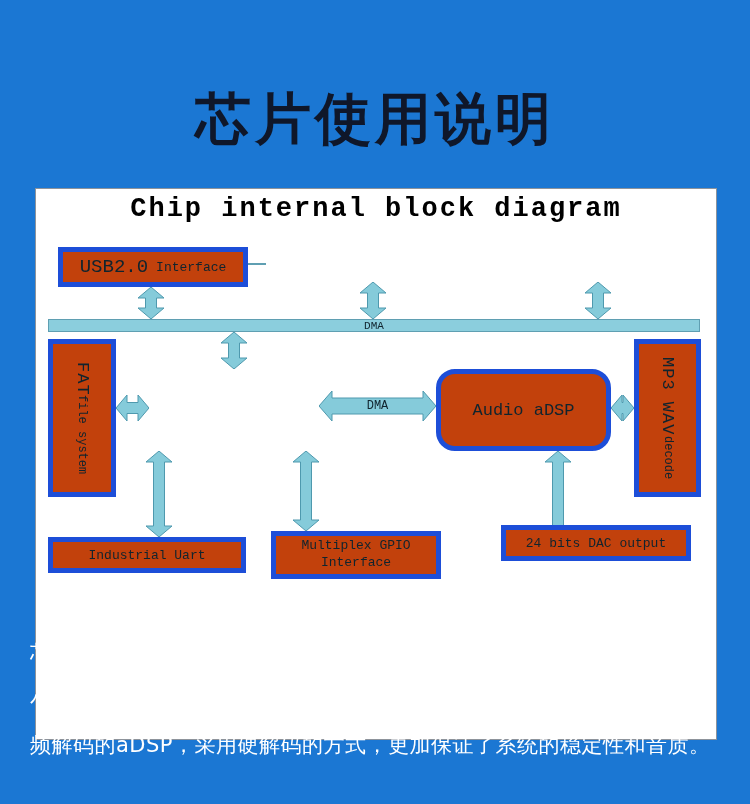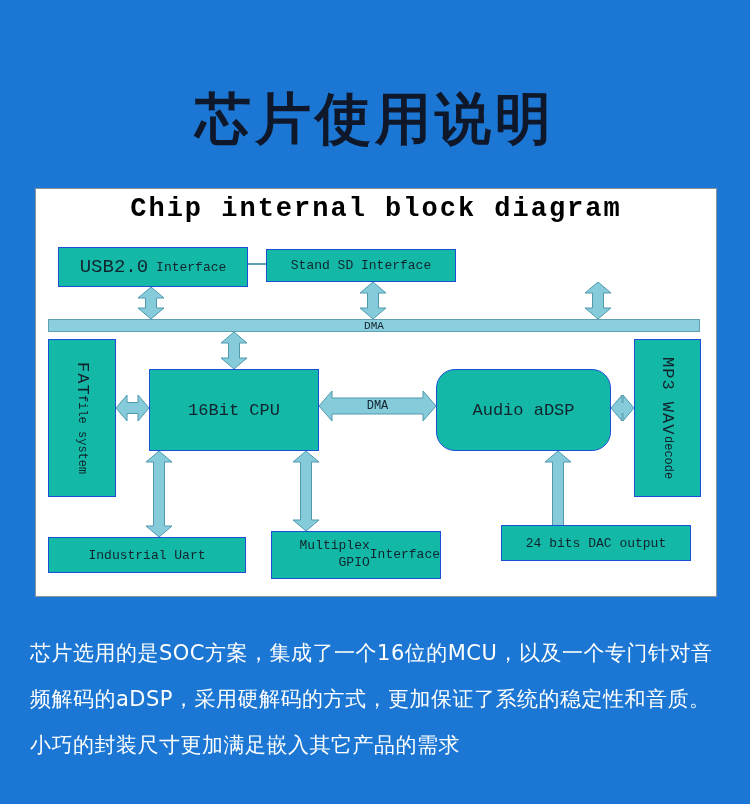--- a/index.html
+++ b/index.html
@@ -1,32 +1,32 @@
 <!DOCTYPE html>
 <html><head>
 <meta charset="utf-8">
 <style>
   html,body{margin:0;padding:0;background:#1b77d3;}
   .page{position:relative;width:750px;height:804px;background:#1b77d3;overflow:hidden;
         font-family:"DejaVu Sans","Liberation Sans",sans-serif;}
   .main-title{position:absolute;top:82px;left:0;width:750px;margin:0;text-align:center;
         color:#0f172a;font-size:56px;font-weight:900;letter-spacing:4px;}
-  .panel{position:absolute;left:35px;top:188px;width:682px;height:409px;background:#ffffff;
+  .panel{position:absolute;left:35px;top:188px;width:682px;height:552px;background:#ffffff;
         border:1px solid #8d939b;box-sizing:border-box;}
   .panel-title{position:absolute;left:0;top:5px;width:100%;text-align:center;color:#000000;
         font-family:"Liberation Mono","DejaVu Sans Mono",monospace;font-weight:bold;
         font-size:27px;letter-spacing:2px;}
-  .box{position:absolute;background:#14b8a6;border:1px solid #1d4ed8;box-sizing:border-box;
+  .box{position:absolute;background:#c2410c;border:5px solid #1d4ed8;box-sizing:border-box;
         color:#10242e;display:flex;align-items:center;justify-content:center;
         font-family:"Liberation Mono","DejaVu Sans Mono",monospace;text-align:center;}
   .box .lbl{font-size:13px;}
   .usb-main{font-size:19px;margin-right:8px;}
   .usb-sub{font-size:13px;}
   .cpu-lbl{font-size:17px;}
-  .two-line{flex-direction:row;line-height:1.3;text-align:right;}
+  .two-line{flex-direction:column;line-height:1.3;}
   .vbox{flex-direction:row;}
   .vtext{writing-mode:vertical-lr;text-orientation:mixed;display:flex;align-items:center;}
   .v-big{font-size:17px;letter-spacing:1px;}
   .v-small{font-size:12px;}
   .bus{position:absolute;left:12px;top:130px;width:652px;height:13px;background:#8bcedd;
         border:1px solid #5f9fb2;box-sizing:border-box;display:flex;align-items:center;
         justify-content:center;font-family:"Liberation Mono","DejaVu Sans Mono",monospace;
         font-size:11px;color:#10242e;}
   .arrow{position:absolute;}
   .arrow svg{display:block;}
@@ -47,23 +47,20 @@
   <h1 class="main-title">芯片使用说明</h1>
 
   <div class="panel">
     <div class="panel-title">Chip internal block diagram</div>
 
     <div class="box" style="left:22px;top:58px;width:190px;height:40px;">
       <span class="usb-main">USB2.0</span>
       <span class="usb-sub">Interface</span>
     </div>
     <div class="connector"></div>
-    <div class="box" style="left:230px;top:60px;width:190px;height:33px;">
-      <span class="lbl">Stand SD Interface</span>
-    </div>
 
     <div class="bus">
       <span>DMA</span>
     </div>
 
     <div class="arrow" style="left:102px;top:98px;">
       <svg width="26" height="32">
           <polygon points="13,0 26,11 18.5,11 18.5,21 26,21 13,32 0,21 7.5,21 7.5,11 0,11" fill="#85cbda" stroke="#4e99ae" stroke-width="1"></polygon>
         </svg>
     </div>
@@ -81,23 +78,20 @@
       <svg width="26" height="37">
           <polygon points="13,0 26,11 18.5,11 18.5,26 26,26 13,37 0,26 7.5,26 7.5,11 0,11" fill="#85cbda" stroke="#4e99ae" stroke-width="1"></polygon>
         </svg>
     </div>
 
     <div class="box vbox" style="left:12px;top:150px;width:68px;height:158px;">
       <div class="vtext">
         <span class="v-big">FAT</span>
         <span class="v-small">file system</span>
       </div>
-    </div>
-    <div class="box" style="left:113px;top:180px;width:170px;height:82px;">
-      <span class="cpu-lbl">16Bit CPU</span>
     </div>
     <div class="box" style="left:400px;top:180px;width:175px;height:82px;border-radius:19px;">
       <span class="cpu-lbl">Audio aDSP</span>
     </div>
     <div class="box vbox" style="left:598px;top:150px;width:67px;height:158px;">
       <div class="vtext">
         <span class="v-big">MP3 WAV</span>
         <span class="v-small">decode</span>
       </div>
     </div>
@@ -142,17 +136,17 @@
       <span class="lbl">Multiplex GPIO</span>
       <span class="lbl">Interface</span>
     </div>
     <div class="box" style="left:465px;top:336px;width:190px;height:36px;">
       <span class="lbl">24 bits DAC output</span>
     </div>
   </div>
 
   <div class="description">
     <p>芯片选用的是SOC方案，集成了一个16位的MCU，以及一个专门针对音</p>
+    <p>小巧的封装尺寸更加满足嵌入其它产品的需求</p>
     <p>频解码的aDSP，采用硬解码的方式，更加保证了系统的稳定性和音质。</p>
-    <p>小巧的封装尺寸更加满足嵌入其它产品的需求</p>
   </div>
 
 </div>
 
 </body></html>

